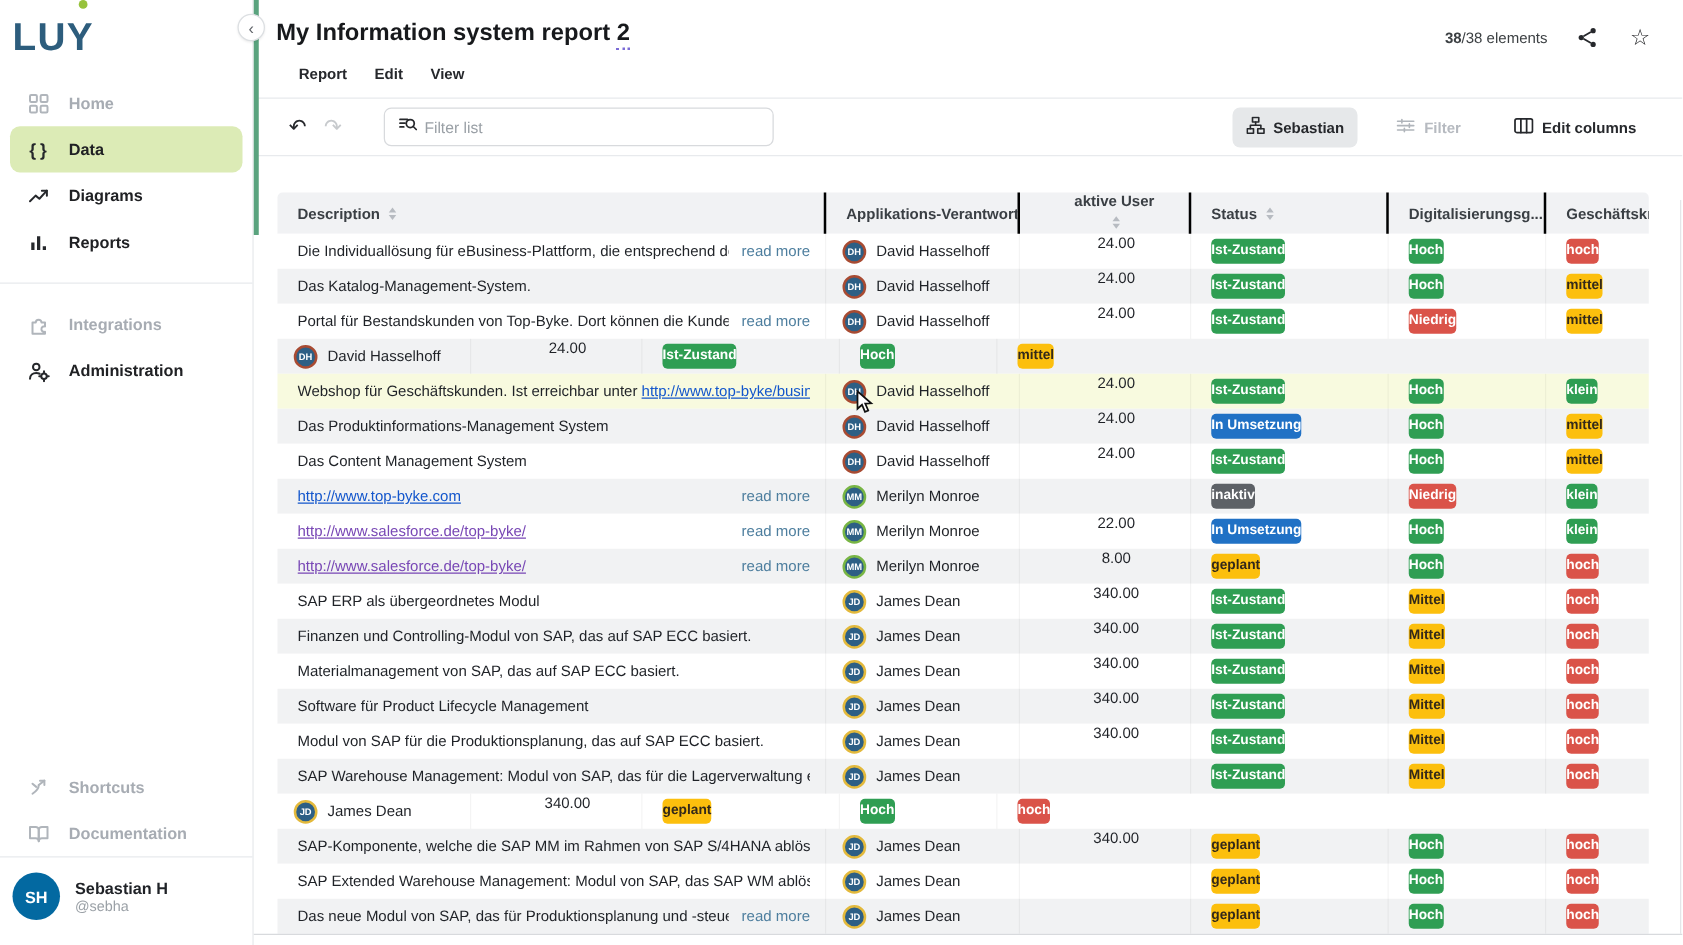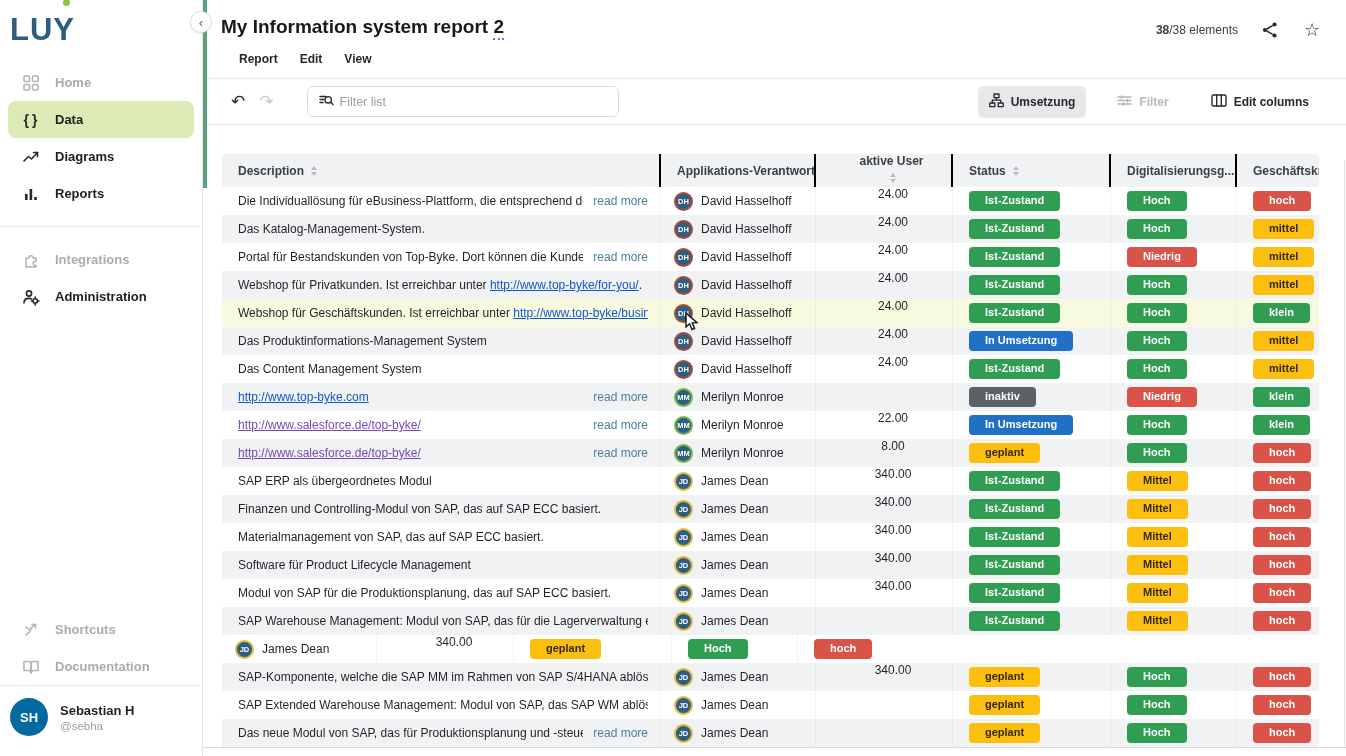--- a/index.html
+++ b/index.html
@@ -95,21 +95,21 @@
   .read-more { margin-left:10px; font-size:12px; color:#4d7e9e; cursor:pointer; }
   .td-appl { padding-left:13px; gap:8px; }
   .avatar { width:19px; height:19px; border-radius:50%; background:#2d5f85; color:#fff; font-size:7.5px;
     font-weight:bold; display:flex; align-items:center; justify-content:center; flex-shrink:0; cursor:pointer; }
   .ring-red  { border:2.5px solid #a84b32; }
   .ring-green{ border:2.5px solid #78b544; }
   .ring-gold { border:2.5px solid #e3b93c; }
   .person { font-size:12px; color:#1f2227; }
   .td-user { padding-left:18px; font-size:12px; color:#1f2227; }
   .td-badge { padding-left:16px; }
-  .badge { display:inline-block; padding:3px 16px 4px; border-radius:4px; font-size:11px; font-weight:bold; line-height:1.1; }
+  .badge { display:inline-block; padding:3px 0 4px; border-radius:4px; font-size:11px; font-weight:bold; line-height:1.1; }
   .b-green  { background:#2f9e53; color:#fff; }
   .b-red    { background:#da5349; color:#fff; }
   .b-yellow { background:#fcbf0d; color:#33291a; }
   .b-blue   { background:#2071c5; color:#fff; }
   .b-gray   { background:#5d6166; color:#fff; }
 
   .bottom-line { position:absolute; left:0; right:0; top:747px; height:1px; background:#d8dadd; }
   .right-edge { position:absolute; right:1px; top:160px; height:587px; width:1px; background:#e4e6e9; }
 
   .cursor { position:absolute; left:684px; top:312px; z-index:50; pointer-events:none; }
@@ -259,21 +259,21 @@
       <div class="tb-right">
         <div class="tb-btn pressed">
           <span>
             <svg class="sic" width="15" height="15" viewBox="0 0 15 15" style="stroke-width:1.3">
                 <rect x="5" y="1" width="5" height="3.6"></rect>
                 <rect x="0.8" y="10" width="5" height="3.6"></rect>
                 <rect x="9.2" y="10" width="5" height="3.6"></rect>
                 <path d="M7.5 4.6v2.6M3.3 10V7.2h8.4V10"></path>
               </svg>
           </span>
-          <span>Umsetzung</span>
+          <span>Sebastian</span>
         </div>
         <div class="tb-btn disabled">
           <span>
             <svg class="sic gray" width="15" height="15" viewBox="0 0 15 15" style="stroke-width:1.3">
                 <path d="M1 4h13M1 7.5h13M1 11h13"></path>
                 <path d="M4.5 2.6v2.8M10.5 6.1v2.8M6.5 9.6v2.8"></path>
               </svg>
           </span>
           <span>Filter</span>
         </div>
@@ -384,24 +384,20 @@
               <span class="badge b-status b-green">Ist-Zustand</span>
             </div>
     <div class="td td-badge col-digi">
               <span class="badge b-digi b-red">Niedrig</span>
             </div>
     <div class="td td-badge col-krit">
               <span class="badge b-krit b-yellow">mittel</span>
             </div>
   </div>
           <div class="tr alt">
-    <div class="td td-desc col-desc">
-      <span class="desc-text">Webshop für Privatkunden. Ist erreichbar unter <span class="cell-link">http://www.top-byke/for-you/</span>.</span>
-
-    </div>
     <div class="td td-appl col-appl">
       <span class="avatar ring-red">DH</span>
       <span class="person">David Hasselhoff</span>
     </div>
     <div class="td td-user col-user">
               <span class="num">24.00</span>
             </div>
     <div class="td td-badge col-status">
               <span class="badge b-status b-green">Ist-Zustand</span>
             </div>

